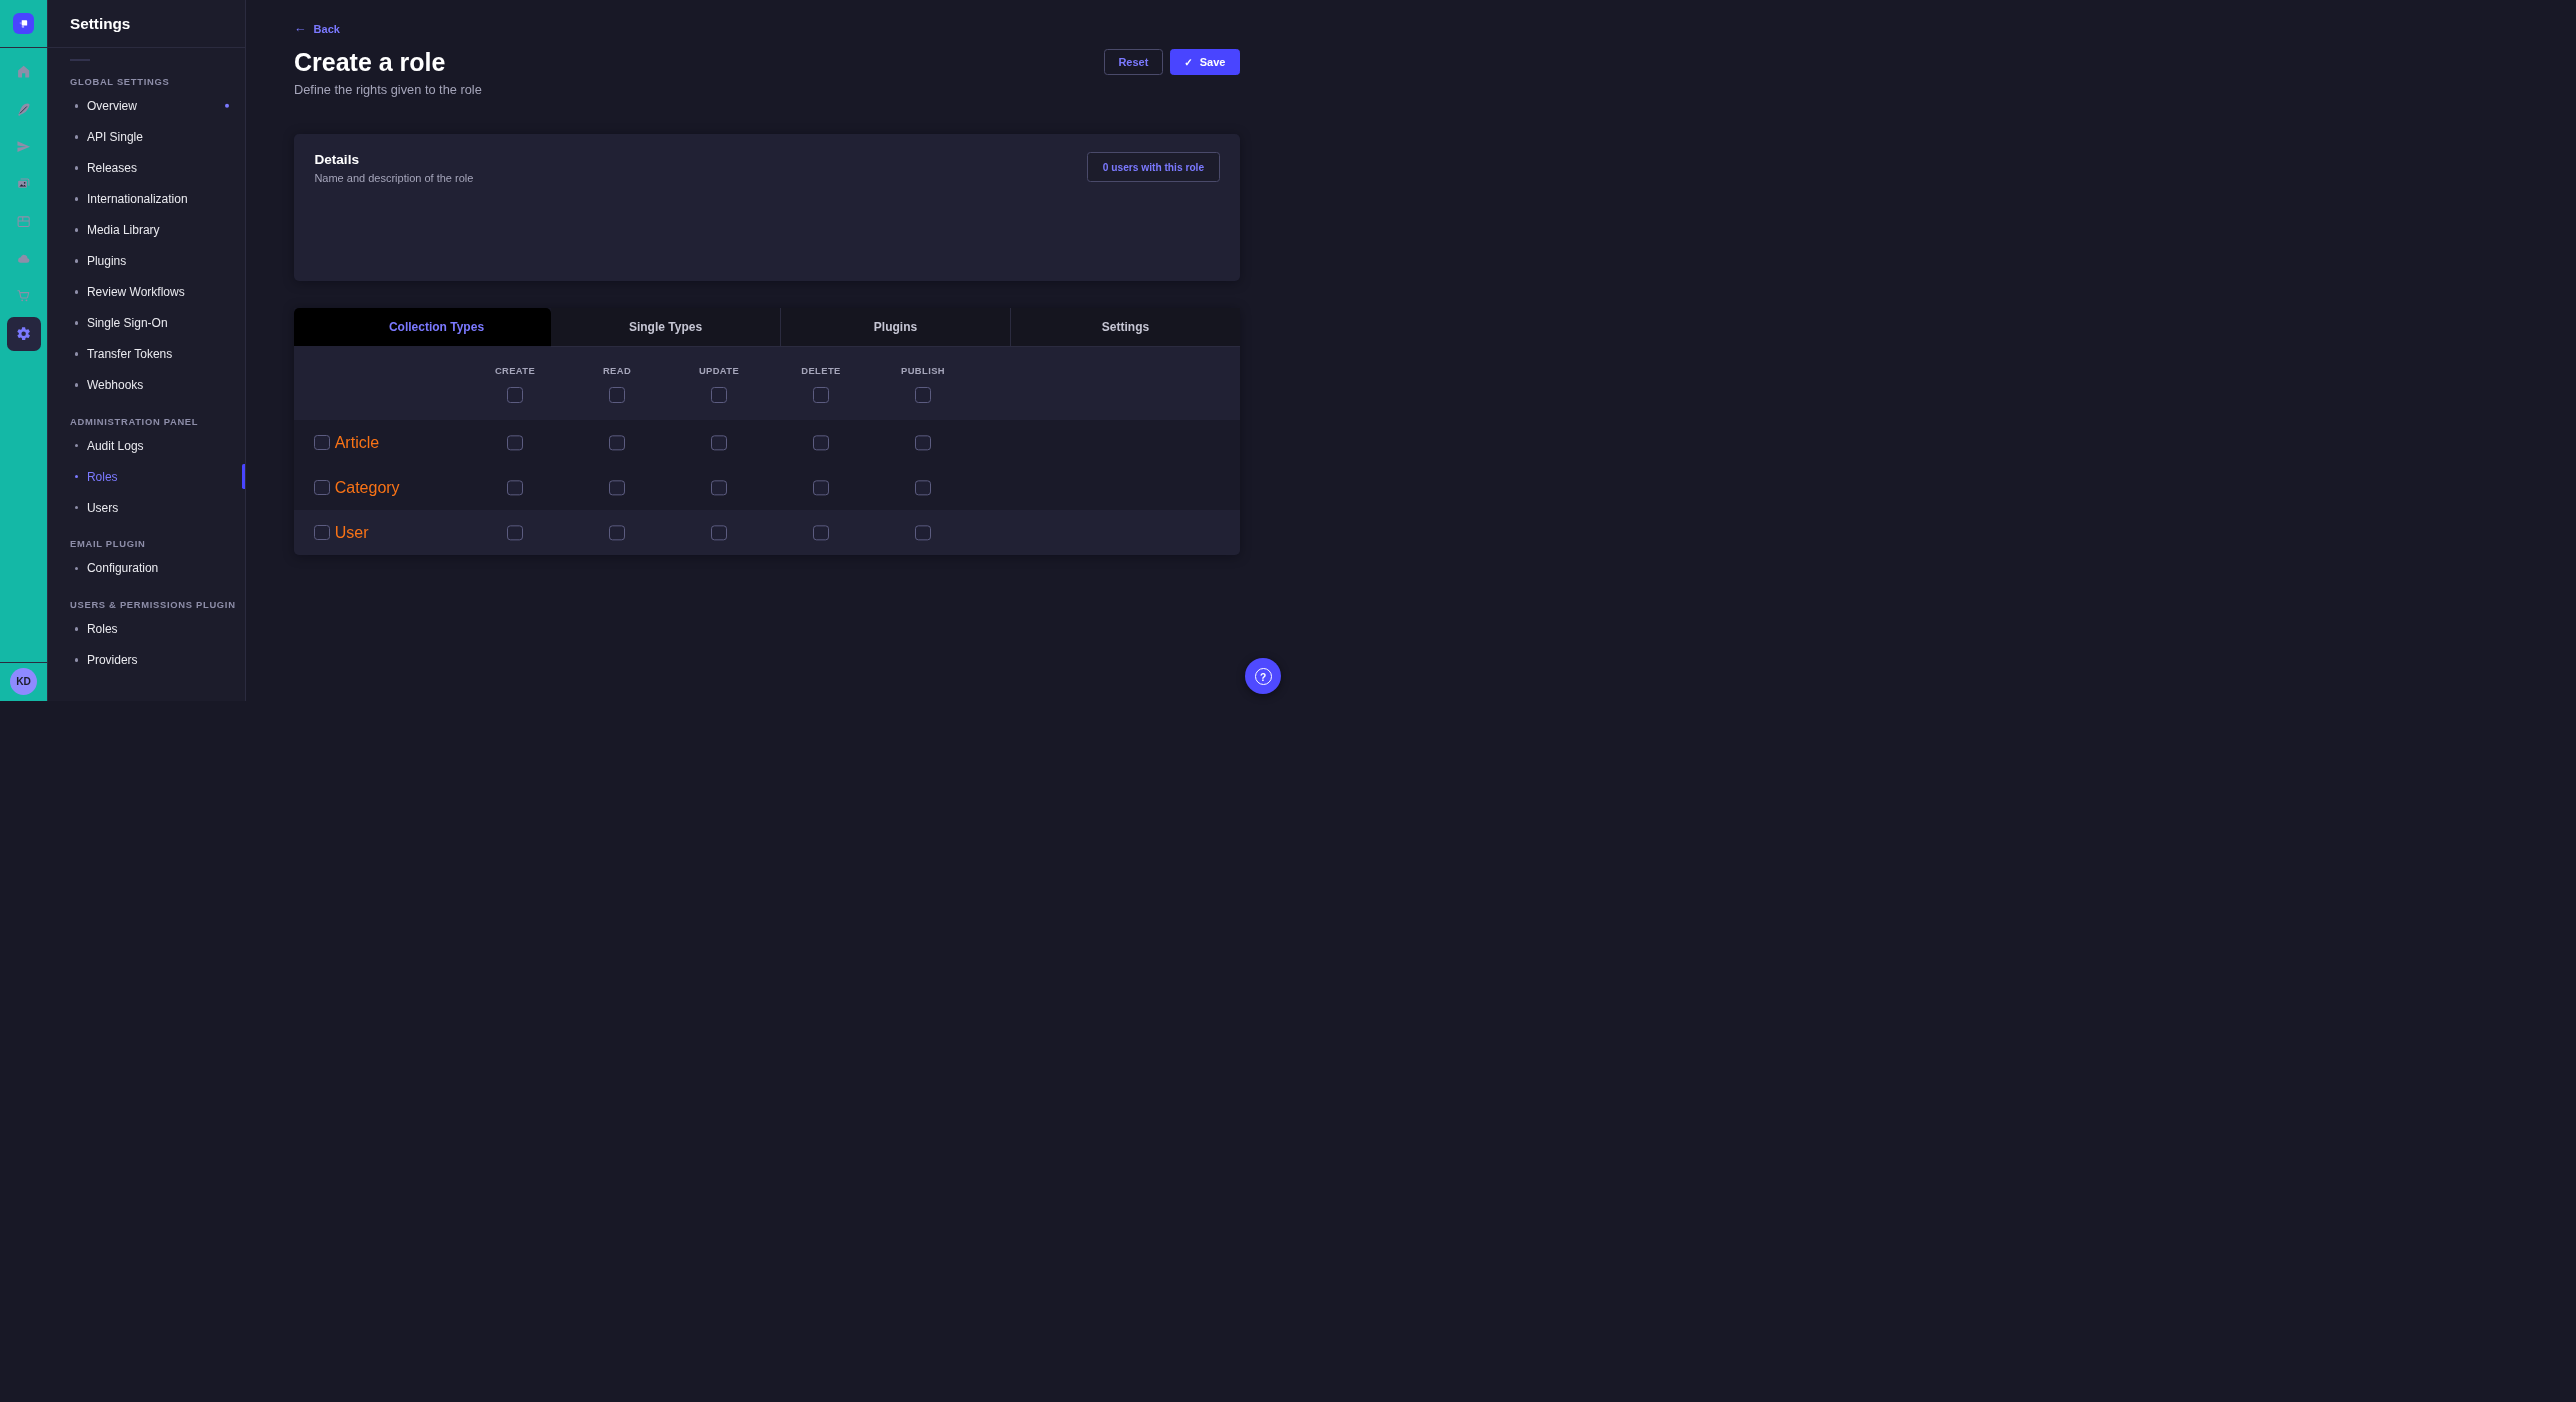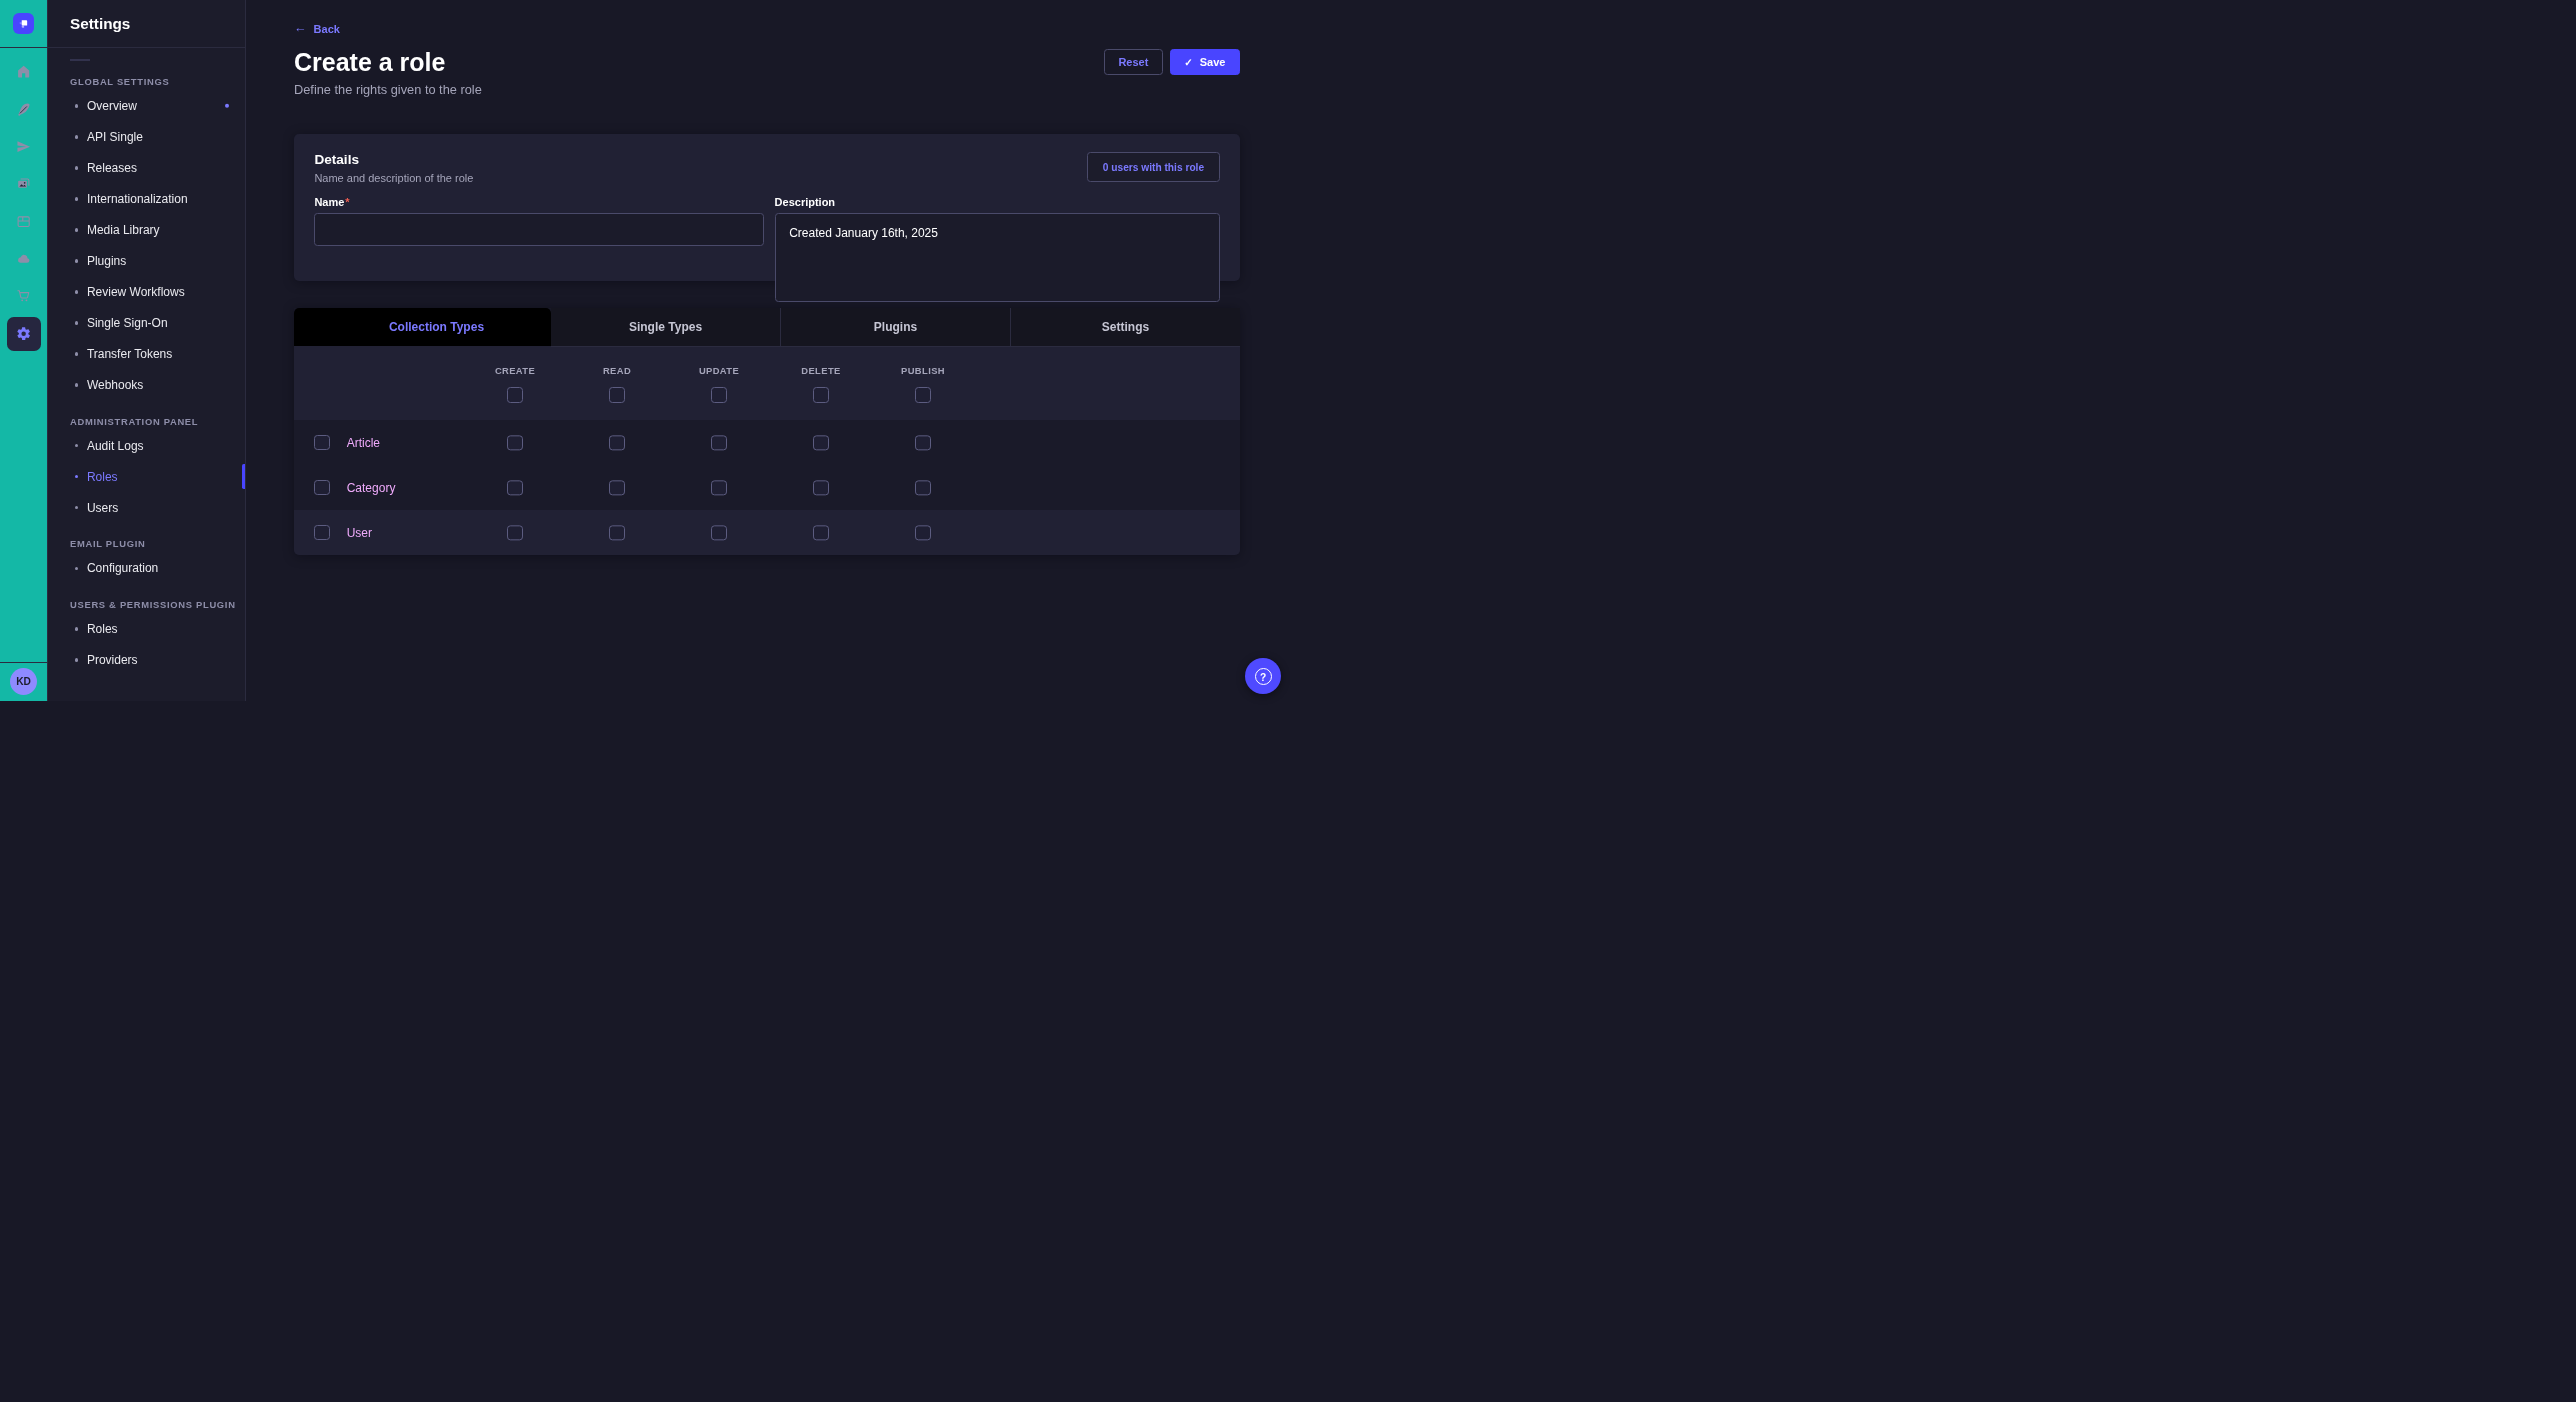--- a/index.html
+++ b/index.html
@@ -136,21 +136,21 @@
   .col-label { font-size:9.4px; font-weight:700; letter-spacing:0.4px; color:#a5a5ba; }
   .perm-head .labels { top:18px; }
   .perm-head .boxes { top:40px; }
   .checkbox {
     width:15.3px; height:15.3px; border-radius:3.4px; border:0.9px solid #5c5c80;
     background:#1f1f33; display:inline-block; cursor:pointer;
   }
   .perm-row { height:45px; display:flex; align-items:center; position:relative; padding-left:20.4px; background:#1a1a29; }
   .perm-row.alt { background:#212134; }
   .perm-row:last-child { border-radius:0 0 5.1px 5.1px; }
-  .row-label { font-size:12px; color:#f0abfc; margin-left:17px; }
+  .row-label { font-size:16px; color:#f97316; margin-left:5px; }
   .perm-row .perm-cols { top:50%; transform:translateY(-50%); }
   
   .fab {
     position:fixed; left:1245px; top:658px; width:36px; height:36px; border-radius:50%;
     background:#4f4aff; border:none; cursor:pointer;
     display:flex; align-items:center; justify-content:center;
     box-shadow:0 1.7px 8.5px rgba(0,0,0,.45);
   }
   .fab-q {
     width:17px; height:17px; border:1.7px solid #fff; border-radius:50%;
@@ -344,32 +344,20 @@
   </div>
 
   <section class="details-card">
     <div class="details-head">
       <div>
         <div class="details-title">Details</div>
         <div class="details-subtitle">Name and description of the role</div>
       </div>
       <button class="users-btn">0 users with this role</button>
     </div>
-    <div class="fields">
-      <div>
-        <div class="field-label">
-          <span>Name</span><span class="req">*</span>
-        </div>
-        <input class="text-input" type="text" value="" style="">
-      </div>
-      <div>
-        <div class="field-label">Description</div>
-        <textarea class="textarea" style="">Created January 16th, 2025</textarea>
-      </div>
-    </div>
   </section>
 
   <section class="perm-card">
     <div class="tabs" id="tabs">
         <button class="tab active">Collection Types</button>
         <button class="tab">Single Types</button>
         <button class="tab sep">Plugins</button>
         <button class="tab sep">Settings</button>
       </div>
     <div class="perm-head">

